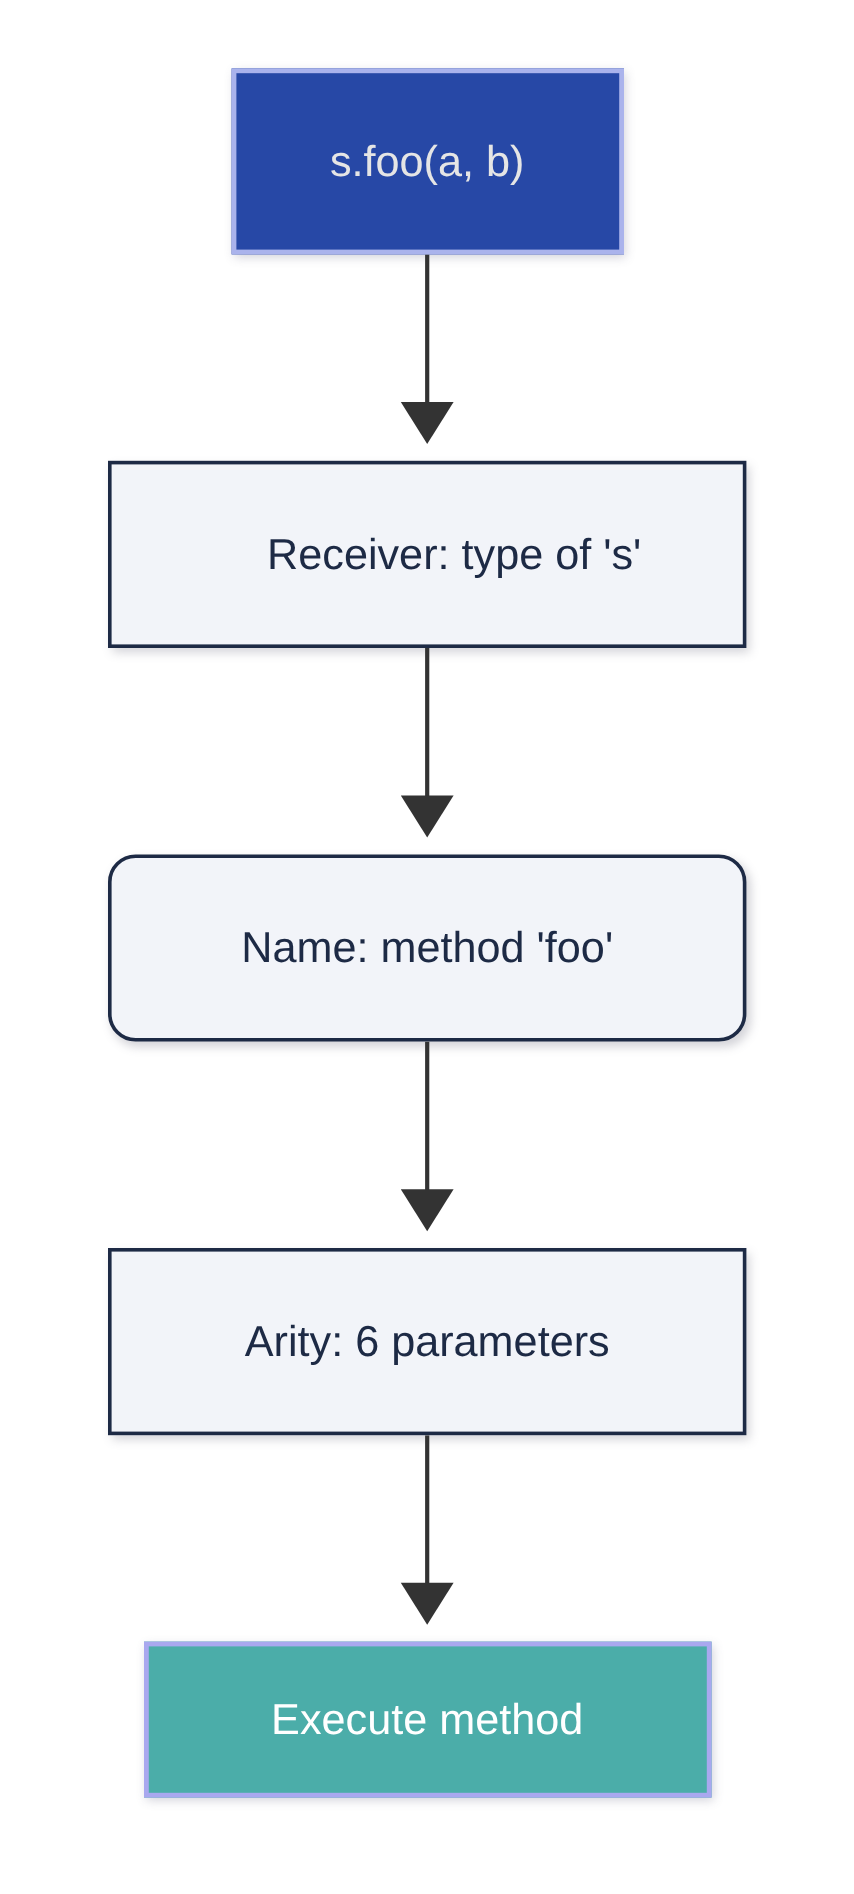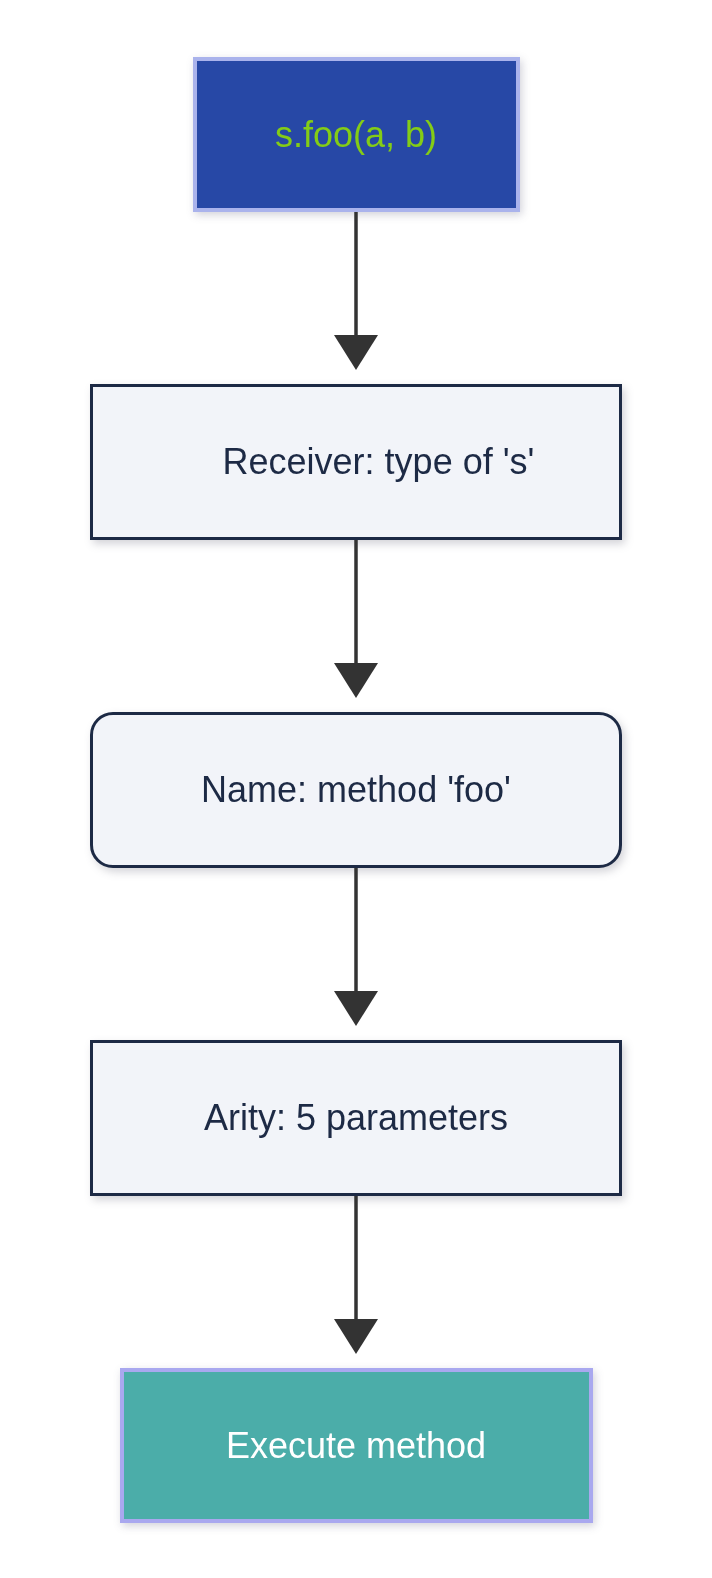--- a/index.html
+++ b/index.html
@@ -38,21 +38,21 @@
     box-shadow: 2px 3px 8px rgba(80, 80, 110, 0.25);
   }
   .node-process {
     width: 532px;
     height: 156px;
     border: 3px solid #1D2A45;
     box-shadow: 3px 4px 8px rgba(100, 100, 120, 0.28);
   }
   .node-end {
     width: 473px;
-    height: 155px;
+    height: 130px;
     border: 4px solid #A9A8EF;
     box-shadow: 2px 3px 8px rgba(80, 80, 110, 0.25);
   }
   .arrow {
     width: 46px;
     height: 172px;
     flex-shrink: 0;
     display: block;
   }
   .arrow line {
@@ -61,21 +61,21 @@
   }
   .arrow polygon {
     fill: var(--arrow-color, #333333);
   }
 </style>
 </head>
 <body style="background: rgb(255, 255, 255);">
 
 <div class="canvas">
 
-  <div class="node node-start" style="background: rgb(39, 72, 166); border-color: rgb(170, 179, 236); color: #84cc16;">
+  <div class="node node-start" style="background: rgb(39, 72, 166); border-color: rgb(170, 179, 236); color: #e5e5e5;">
     <span>s.foo(a, b)</span>
   </div>
 
   <svg class="arrow" viewBox="0 0 46 172">
     <line x1="23" y1="0" x2="23" y2="125"></line>
     <polygon points="1,123 45,123 23,158"></polygon>
   </svg>
 
   <div class="node node-process" style="background: rgb(242, 244, 249); border-color: rgb(29, 42, 69); color: rgb(29, 42, 69); padding-left: 45px;">
     <span>Receiver: type of 's'</span>
@@ -89,21 +89,21 @@
   <div class="node node-process" style="background: rgb(242, 244, 249); border-color: rgb(29, 42, 69); color: rgb(29, 42, 69); border-radius: 23px;">
     <span>Name: method 'foo'</span>
   </div>
 
   <svg class="arrow" viewBox="0 0 46 172">
     <line x1="23" y1="0" x2="23" y2="125"></line>
     <polygon points="1,123 45,123 23,158"></polygon>
   </svg>
 
   <div class="node node-process" style="background: rgb(242, 244, 249); border-color: rgb(29, 42, 69); color: rgb(29, 42, 69);">
-    <span>Arity: 5 parameters</span>
+    <span>Arity: 6 parameters</span>
   </div>
 
   <svg class="arrow" viewBox="0 0 46 172">
     <line x1="23" y1="0" x2="23" y2="125"></line>
     <polygon points="1,123 45,123 23,158"></polygon>
   </svg>
 
   <div class="node node-end" style="background: rgb(75, 173, 169); border-color: rgb(169, 168, 239); color: rgb(255, 255, 255);">
     <span>Execute method</span>
   </div>

